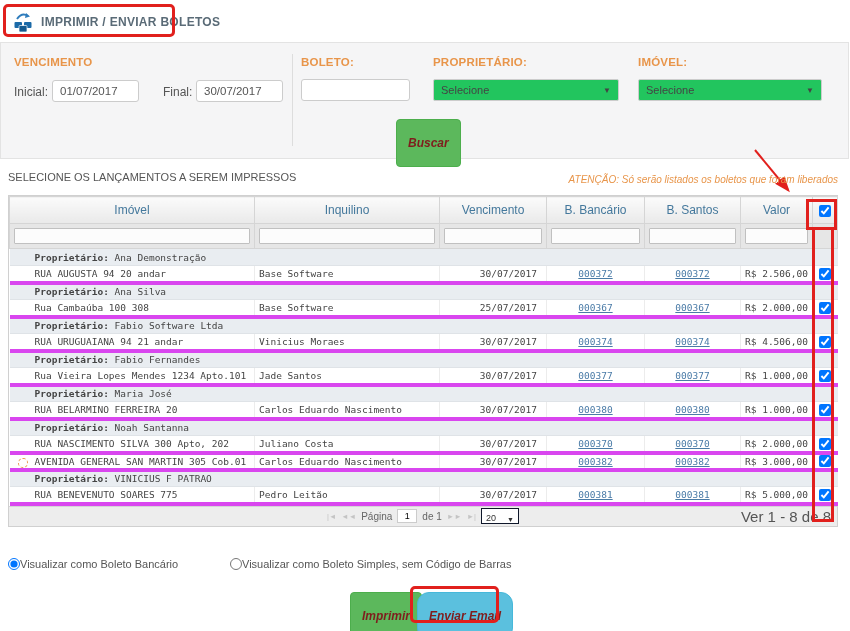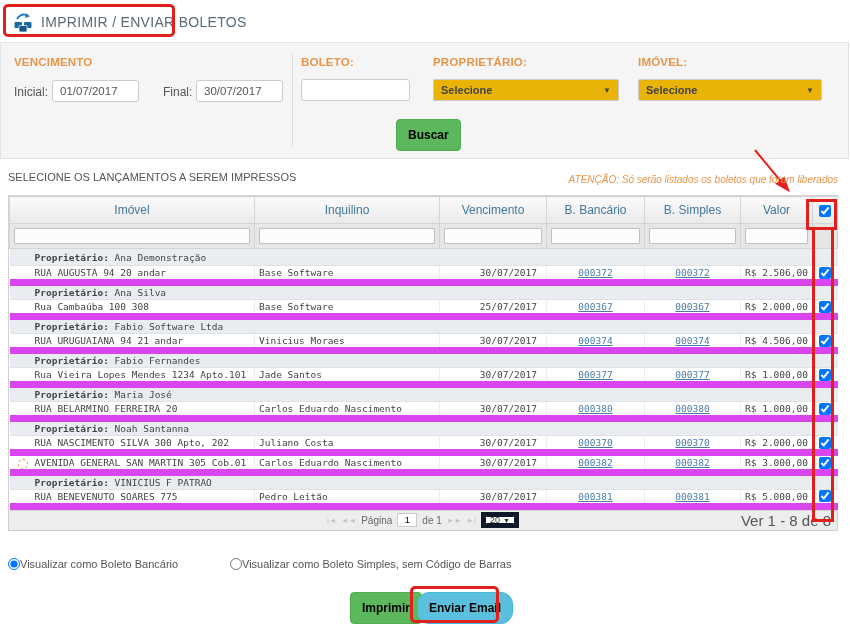--- a/index.html
+++ b/index.html
@@ -2,34 +2,34 @@
 <html><head>
 <meta charset="utf-8">
 <style>
   * { box-sizing: border-box; margin: 0; padding: 0; }
   body { background: #fff; font-family: "Liberation Sans", sans-serif; }
   .page { position: relative; width: 850px; height: 631px; background: #fff; overflow: hidden; }
   .abs { position: absolute; }
 
   
   .title-wrap { left: 12px; top: 11px; display: flex; align-items: center; gap: 7px; }
-  .title-text { font-size: 14px; font-weight: normal; color: #5a6b77; letter-spacing: .3px; }
+  .title-text { font-size: 12px; font-weight: bold; color: #5a6b77; letter-spacing: .3px; }
 
   
   .filter-panel { left: 0; top: 42px; width: 849px; height: 117px; background: #f5f5f6; border: 1px solid #e3e3e3; }
   .olabel { font-size: 11.5px; font-weight: bold; color: #e8954a; letter-spacing: .2px; }
   .glabel { font-size: 12px; color: #555; }
   .tinput { border: 1px solid #ccc; border-radius: 3px; background: #fff; height: 22px; font-size: 11.5px;
             color: #555; padding: 0 7px; font-family: "Liberation Sans", sans-serif; width: 100%; }
-  .selbox { border: 1px solid #ccc; border-radius: 2px; background: #eab308; height: 22px; display: flex;
-            align-items: center; justify-content: space-between; padding: 0 7px; font-size: 11px; color: #444; cursor: pointer; font-weight: bold; }
+  .selbox { border: 1px solid #ccc; border-radius: 2px; background: #22c55e; height: 22px; display: flex;
+            align-items: center; justify-content: space-between; padding: 0 7px; font-size: 11px; color: #444; cursor: pointer; }
   .selbox .caret { font-size: 8px; color: #444; }
   .vdivider { border-left: 1px solid #ddd; }
-  .btn { border-radius: 4px; color: #000000; font-size: 12px; font-weight: bold; text-align: center;
-         padding: 8px 11px; cursor: pointer; font-family: "Liberation Sans", sans-serif; }
+  .btn { border-radius: 4px; color: #7f1d1d; font-size: 12px; font-weight: bold; text-align: center;
+         padding: 16px 11px; cursor: pointer; font-family: "Liberation Sans", sans-serif; font-style: italic; }
   .btn-green { background: #5cb85c; border: 1px solid #4cae4c; }
   .btn-blue  { background: #5bc0de; border: 1px solid #46b8da; }
 
   
   .red-note { font-size: 12.5px; color: #e1201d; text-align: right; }
   .red-box { border: 3px solid #e1201d; border-radius: 5px; pointer-events: none; }
   .red-box-sq { border: 3px solid #e1201d; pointer-events: none; }
 
   
   .grid-caption { font-size: 11px; color: #555; }
@@ -37,21 +37,21 @@
 
   
   .grid-wrap { left: 8px; top: 195px; width: 830px; border: 1px solid #d0d0d0; }
   table.grid { border-collapse: collapse; table-layout: fixed; width: 828px;
                font-family: "DejaVu Sans Mono", monospace; font-size: 9.5px; color: #444; }
   table.grid th { background: linear-gradient(#fbfbfb, #e9e9e9); border: 1px solid #d5d5d5;
                   color: #44789c; font-family: "Liberation Sans", sans-serif; font-size: 12px;
                   font-weight: normal; height: 27px; text-align: center; }
   tr.filter-row td { background: #e6e6e6; border: 1px solid #d5d5d5; height: 25px; padding: 0 4px; }
   tr.filter-row input { width: 100%; height: 16px; border: 1px solid #c0c0c0; background: #fcfcfc; border-radius: 1px; }
-  tr.data-row td { background: #fff; border-bottom: 7px solid #d946ef; border-right: 1px solid #ececec;
+  tr.data-row td { background: #fff; border-bottom: 4px solid #d946ef; border-right: 1px solid #ececec;
                    height: 17px; padding: 0 4px; white-space: nowrap; overflow: hidden; }
   tr.group-row td { background: #e9edf1; border-bottom: 1px solid #dfe3e7; height: 17px;
                     padding: 0 4px 0 25px; white-space: nowrap; }
   .c-imovel { padding-left: 25px !important; position: relative; }
   .c-venc  { text-align: right; padding-right: 9px !important; }
   .c-link  { text-align: center; }
   .c-valor { text-align: right; padding-right: 9px !important; }
   .c-check { text-align: center; border-right: none !important; }
   a.blink { color: #4a7ba7; text-decoration: underline; cursor: pointer; }
   input[type="checkbox"] { width: 12px; height: 12px; vertical-align: middle; }
@@ -59,22 +59,22 @@
               border: 1.5px dashed #e8954a; }
 
   
   .pager { width: 828px; height: 20px; background: #ededed; border-top: 1px solid #d5d5d5;
            display: flex; align-items: center; justify-content: center; position: relative;
            font-size: 10px; color: #666; }
   .pager-center { display: flex; align-items: center; gap: 5px; }
   .pg-ico { font-size: 7.5px; color: #c4c4c4; cursor: pointer; }
   .pg-input { width: 20px; height: 14px; border: 1px solid #ccc; font-size: 9px; text-align: center;
               font-family: "Liberation Sans", sans-serif; }
-  .pg-size { width: 38px; height: 16px; border: 5px solid #0f172a; background: #fff; display: flex;
-             align-items: center; justify-content: space-between; padding: 0 4px; font-size: 9px;
+  .pg-size { width: 38px; height: 16px; border: 1px solid #0f172a; background: #fff; display: flex;
+             align-items: flex-end; justify-content: space-between; padding: 0 4px; font-size: 9px;
              color: #333; cursor: pointer; }
   .pg-range { position: absolute; right: 6px; font-size: 15px; color: #555; }
 
   
   .radio-group { display: flex; align-items: center; gap: 0; font-size: 11px; color: #555; }
   input[type="radio"] { width: 12px; height: 12px; }
   svg.arrow-svg { pointer-events: none; }
 </style>
 </head>
 <body>
@@ -149,21 +149,21 @@
           <col style="width:96px">
           <col style="width:72px">
           <col style="width:25px">
       </colgroup>
       <tbody>
           <tr>
         <th>Imóvel</th>
         <th>Inquilino</th>
         <th>Vencimento</th>
         <th>B. Bancário</th>
-        <th>B. Simples</th>
+        <th>B. Santos</th>
         <th>Valor</th>
         <th><input type="checkbox" checked="checked" style=""></th>
       </tr>
       <tr class="filter-row">
         <td><input style=""></td>
         <td><input style=""></td>
         <td><input style=""></td>
         <td><input style=""></td>
         <td><input style=""></td>
         <td><input style=""></td>

